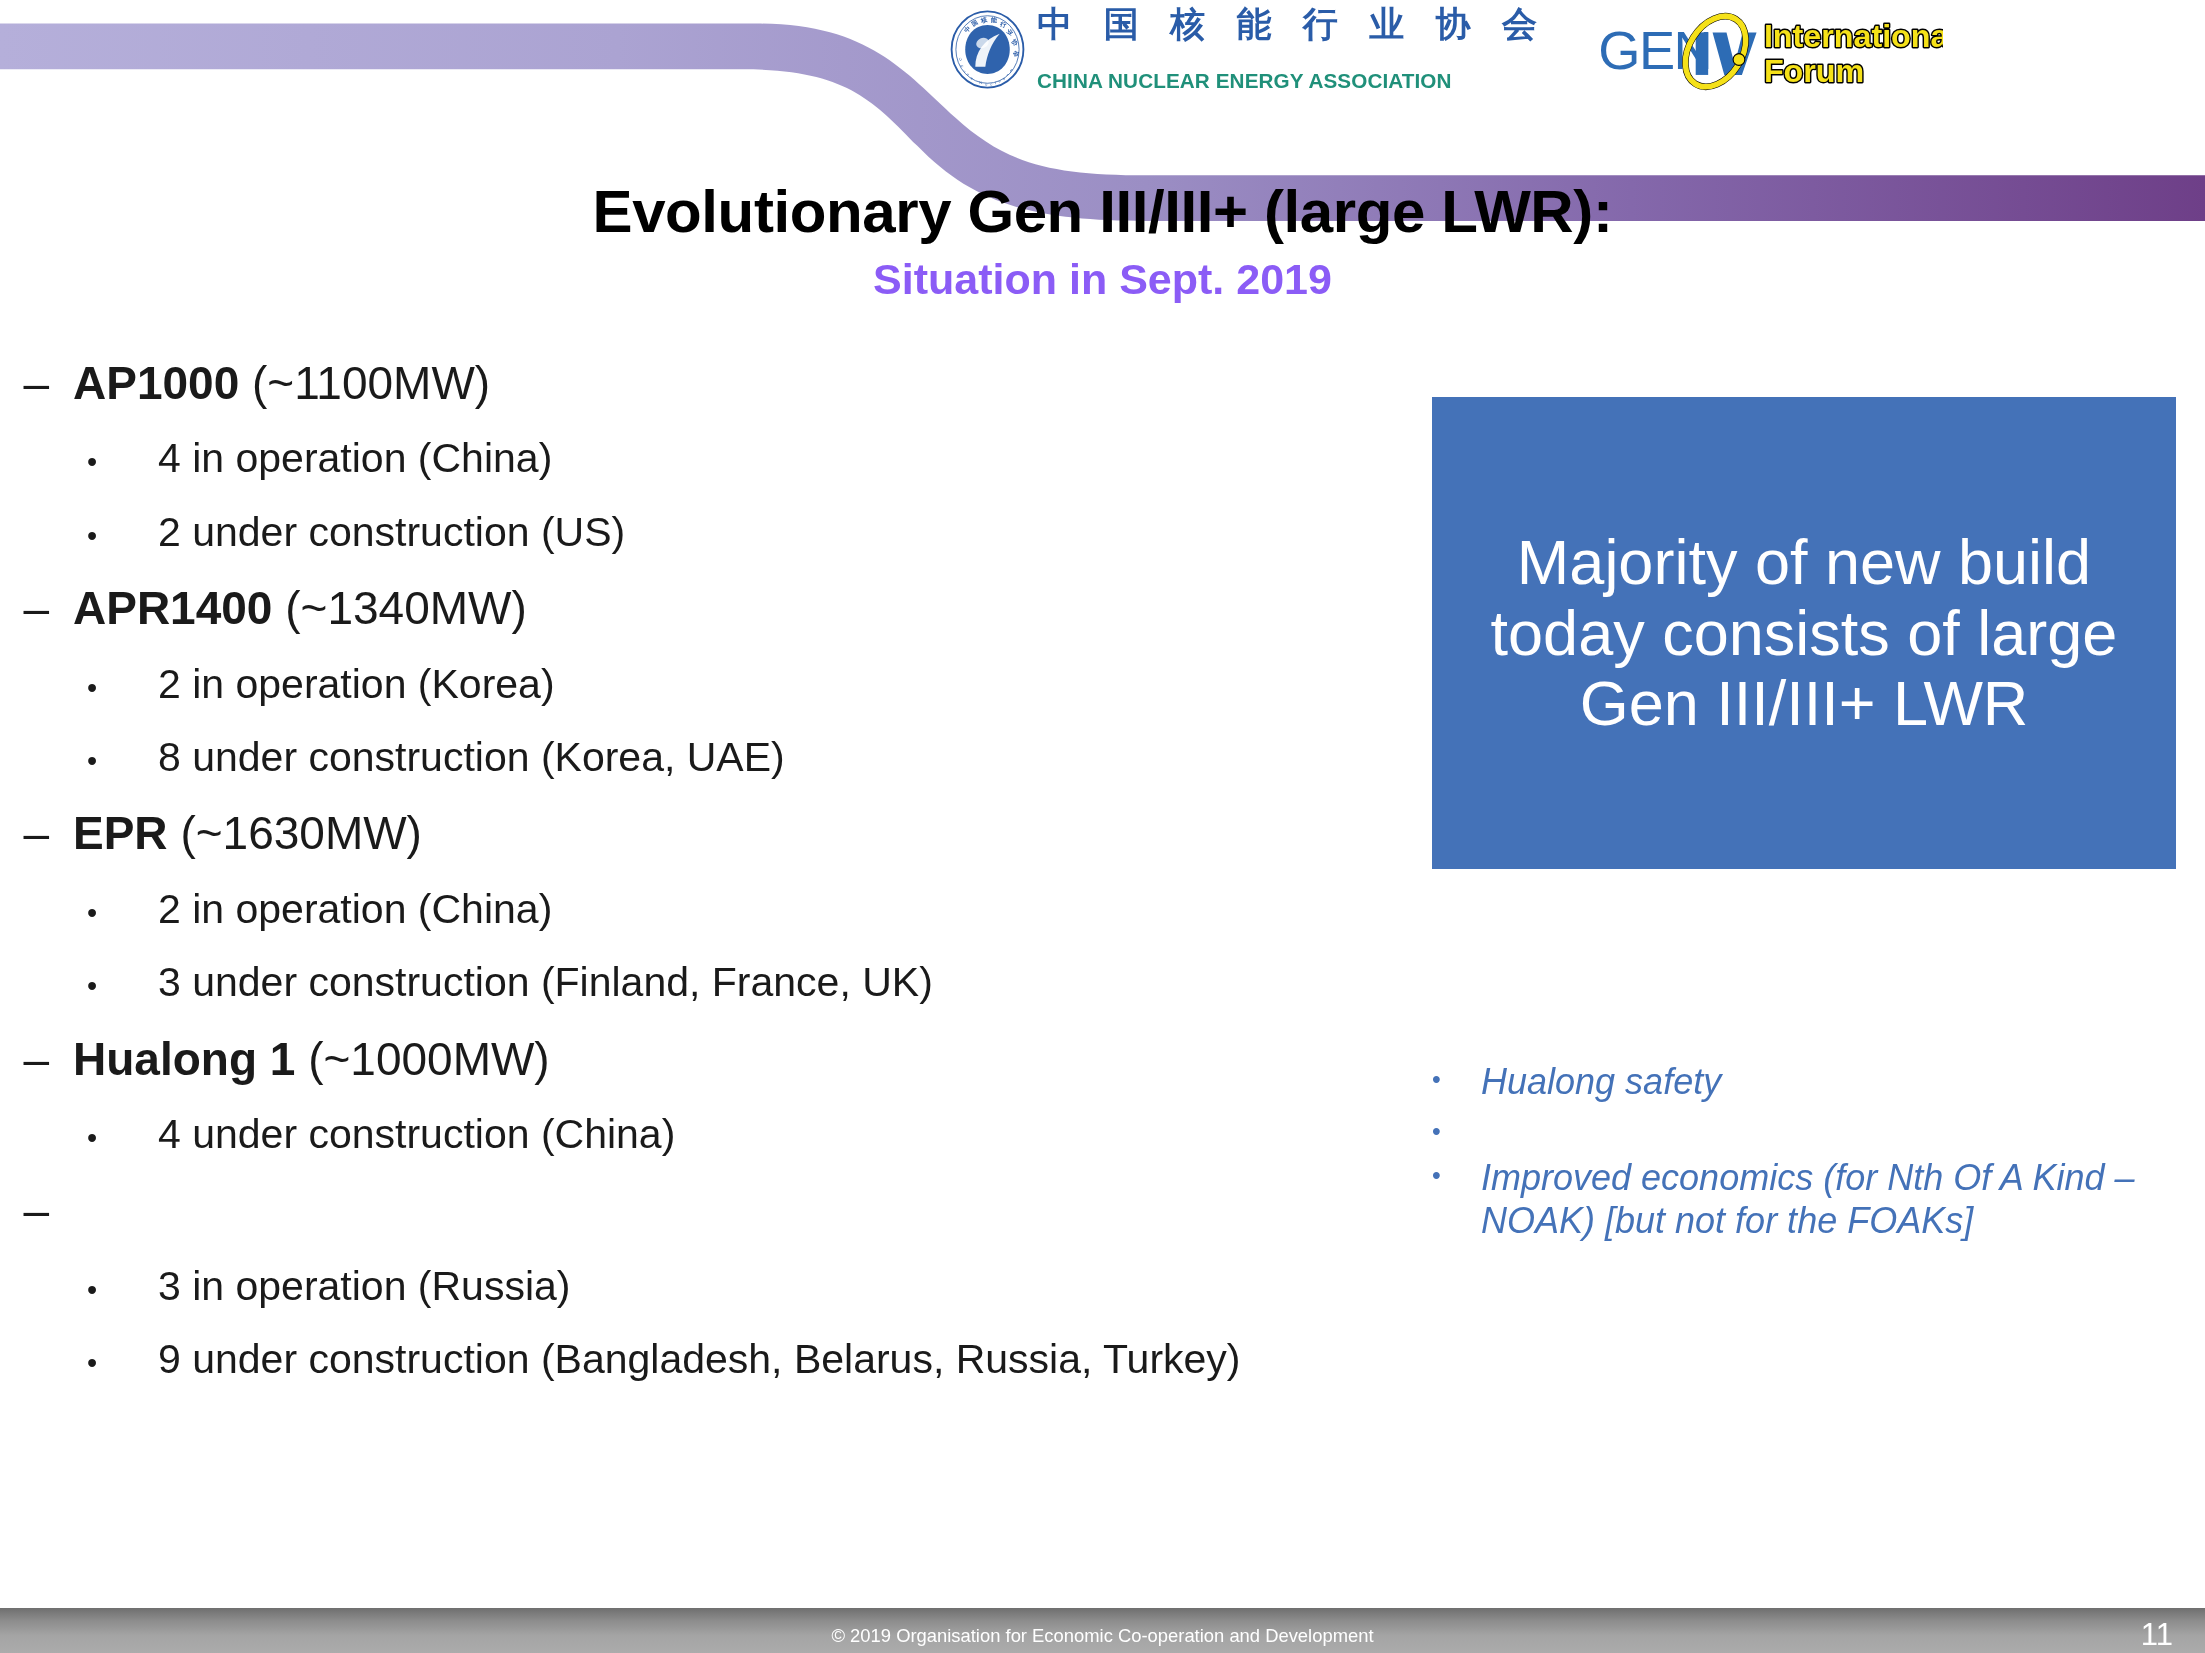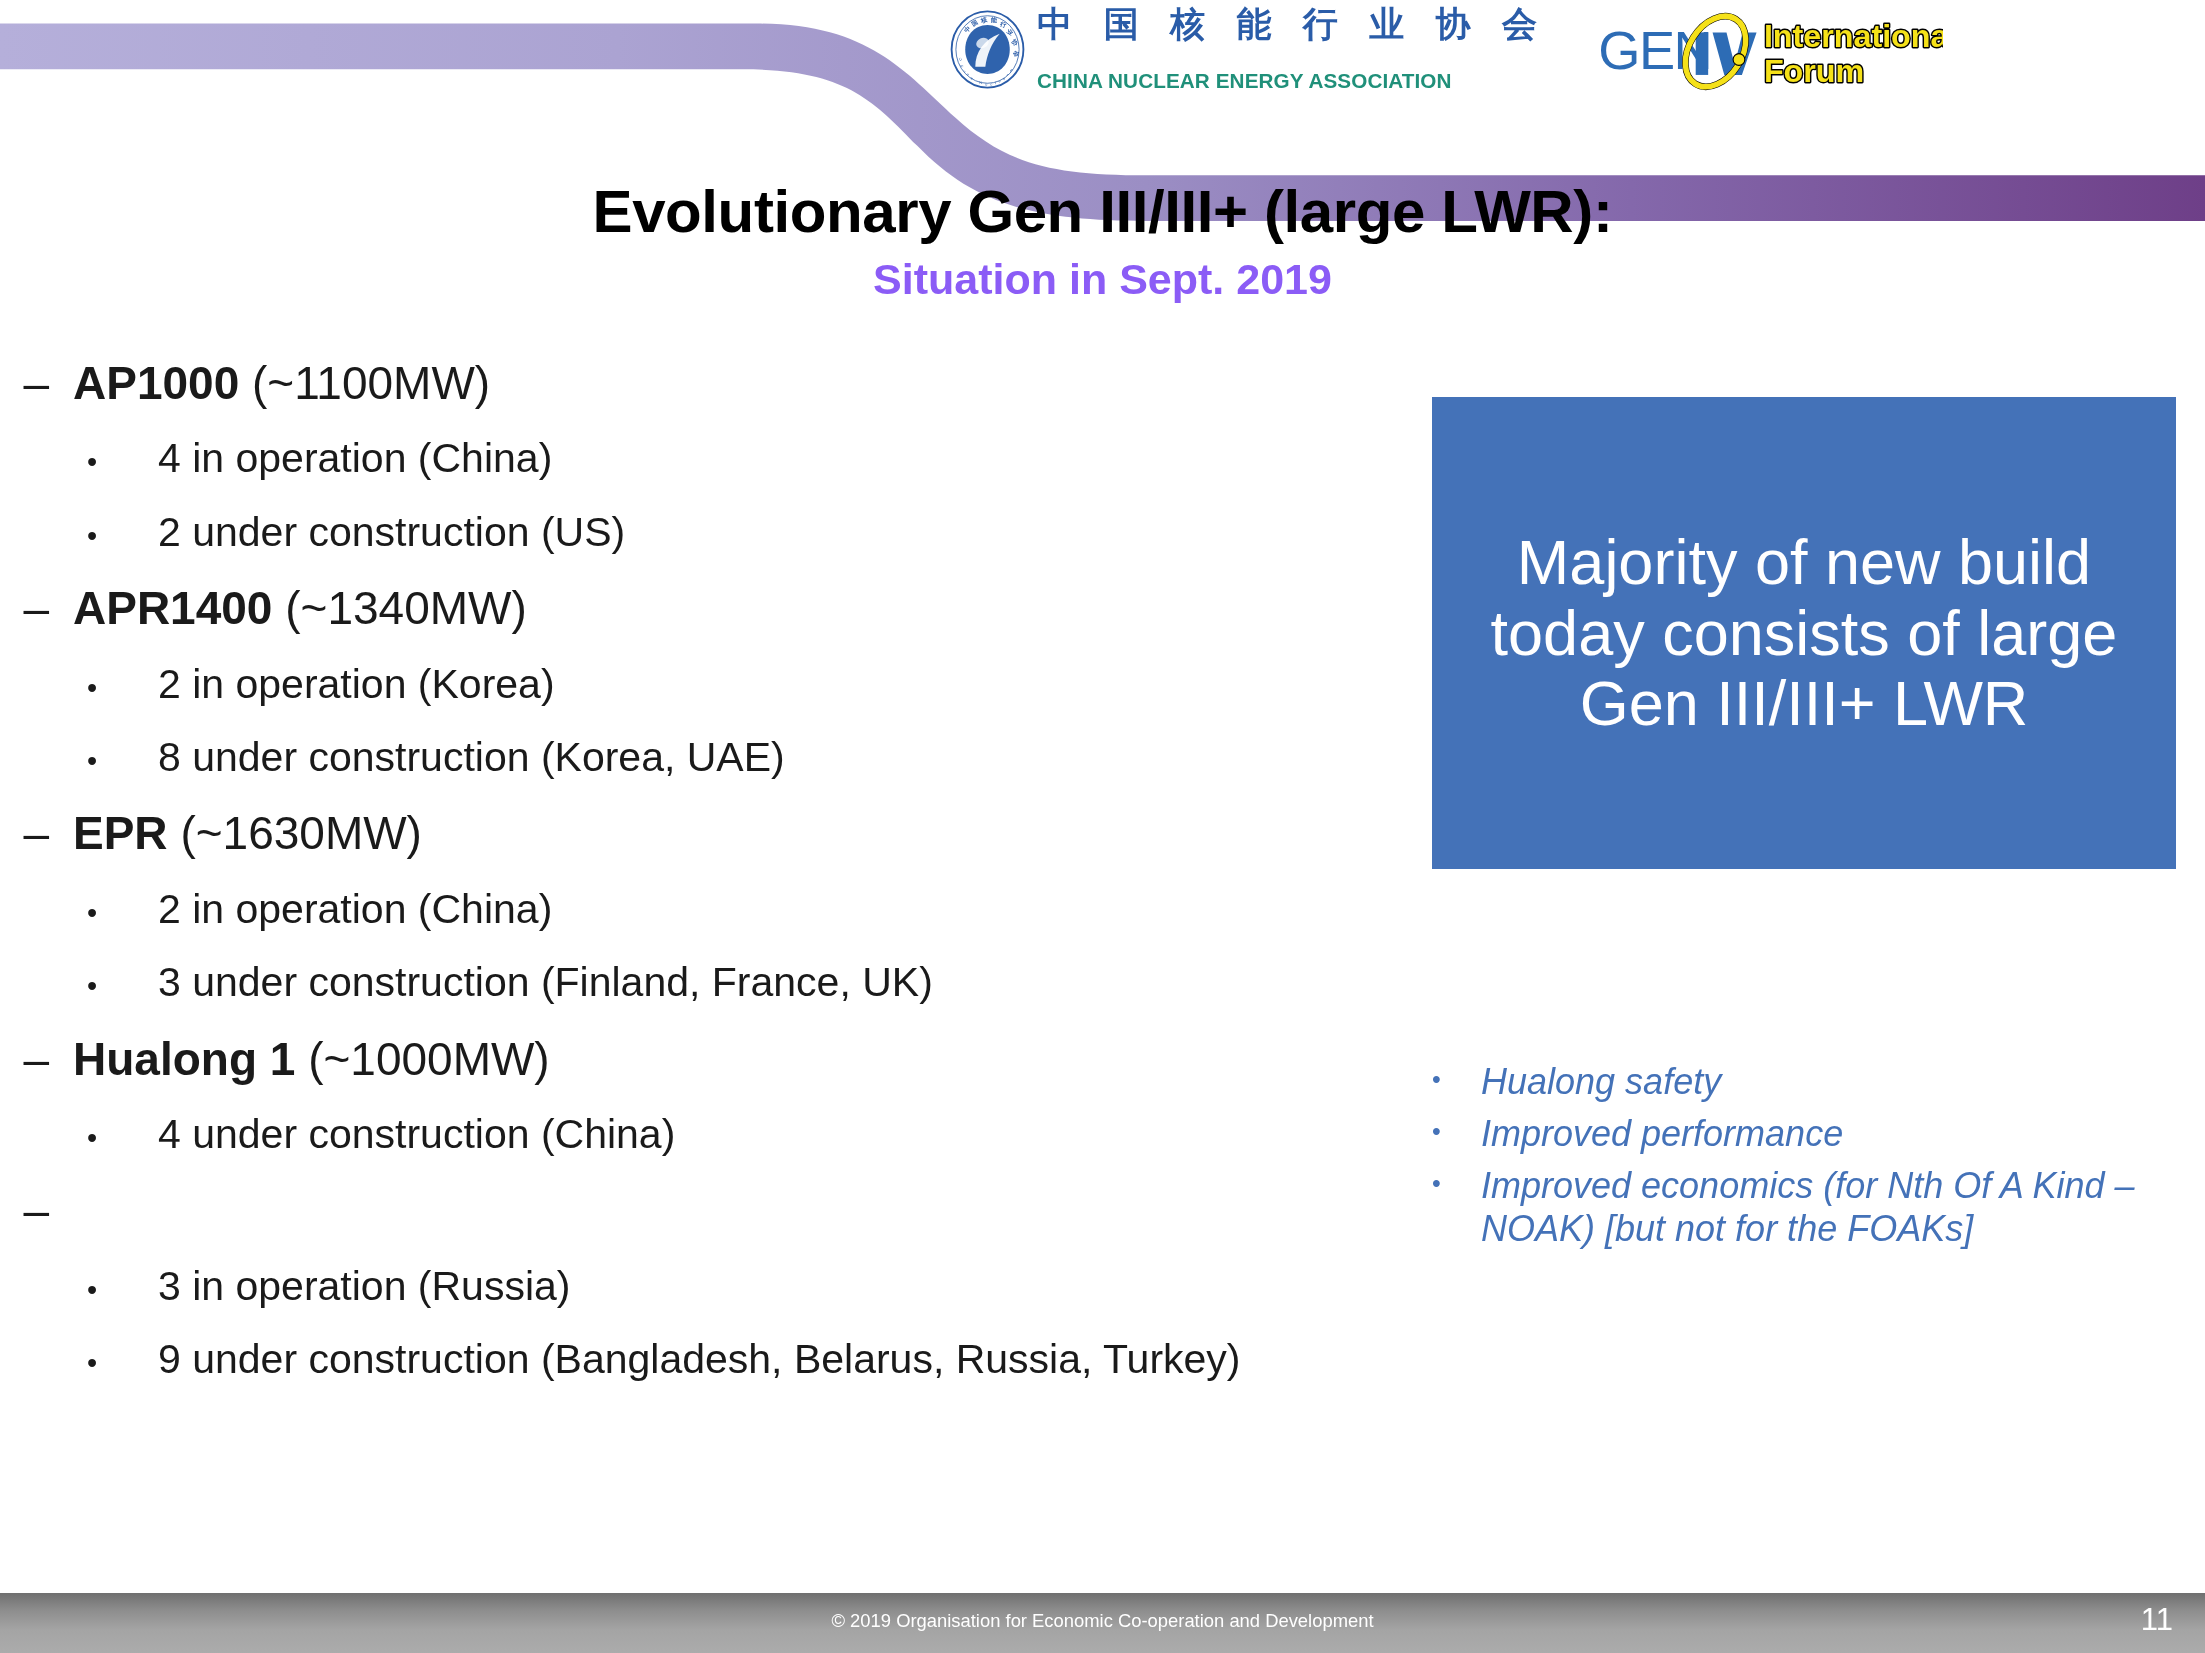--- a/index.html
+++ b/index.html
@@ -198,21 +198,21 @@
     font-weight: 400;
     line-height: 1.20;
   }
 
   
   #footer {
     position: absolute;
     left: 0;
     bottom: 0;
     width: 2205px;
-    height: 61px;
+    height: 46px;
     background: linear-gradient(to bottom, #6f6f6f 0%, #8d8d8d 28%, #a4a4a4 60%, #acacac 100%);
   }
   #footer-text {
     position: absolute;
     left: 0; top: 0;
     width: 2205px;
     text-align: center;
     line-height: 55px;
     color: #ffffff;
     font-size: 18.4px;
@@ -384,21 +384,20 @@
   <div id="callout-text">Majority of new build today consists of large Gen III/III+ LWR</div>
 </div>
 
 <div id="right-bullets">
     <div class="rb">
       <div class="dot">•</div>
       <div class="txt">Hualong safety</div>
     </div>
     <div class="rb">
       <div class="dot">•</div>
-      <div class="txt">Improved performance</div>
     </div>
     <div class="rb">
       <div class="dot">•</div>
       <div class="txt">Improved economics (for Nth Of A Kind – NOAK) [but not for the FOAKs]</div>
     </div>
   </div>
 
 <div id="footer">
   <div id="footer-text">© 2019 Organisation for Economic Co-operation and Development</div>
   <div id="page-number">11</div>

